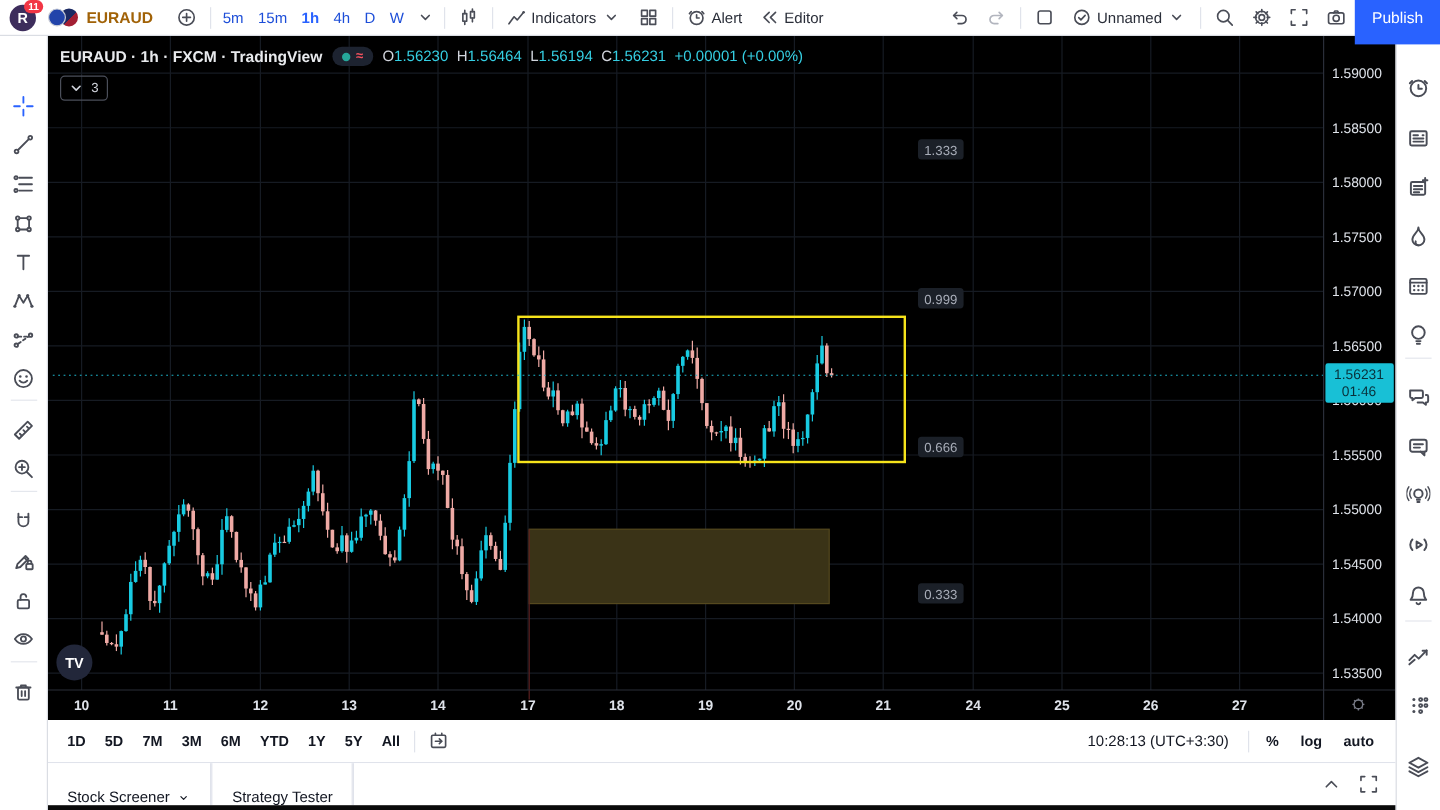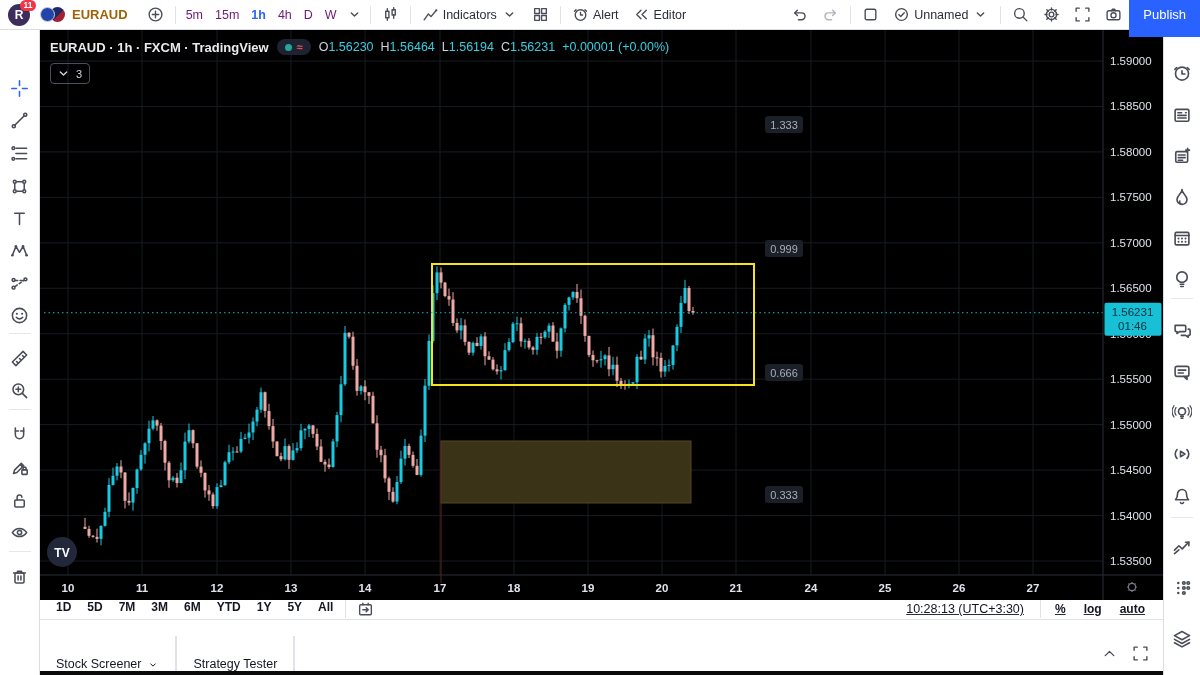--- a/index.html
+++ b/index.html
@@ -20,21 +20,21 @@
   .avatar .circ { width:22px; height:22px; border-radius:50%; background:#3d2d5c; color:#fff;
                   font-size:12px; font-weight:bold; display:flex; align-items:center; justify-content:center; }
   .avatar .badge { position:absolute; top:-4px; right:-6px; background:#f23645; color:#fff;
                    font-size:8.5px; font-weight:bold; border-radius:7px; padding:1px 3.5px; line-height:1.1; }
   .sym-flags { position:relative; width:26px; height:16px; margin-right:2px; }
   .sym-flags i { position:absolute; width:15px; height:15px; border-radius:50%; top:0.5px; }
   .sym-flags .f1 { left:0; background:#2244aa; z-index:2; border:0.5px solid #c9cdd6; }
   .sym-flags .f2 { left:10px; background:#1b2a63; z-index:1;
                    background:linear-gradient(135deg,#1b2a63 55%, #a31f34 55%); }
   .symbol-name { color:#a16207; font-weight:bold; font-size:13px; padding-right:8px; }
-  .tf-btn { padding:0 6px; height:100%; display:flex; align-items:center; font-size:12.5px; color:#701a75; cursor:pointer; }
+  .tf-btn { padding:0 6px; height:100%; display:flex; align-items:center; font-size:12.5px; color:#1d4ed8; cursor:pointer; }
   .tf-btn.active { color:#2962ff; font-weight:bold; }
   .publish { height:44px; background:#2962ff; color:#fff; font-size:13px; border:none;
              padding:0 14px; cursor:pointer; }
   .muted { color:#b2b5be !important; }
 
   
   .left-toolbar { position:absolute; left:0; top:30px; width:40px; height:645px; background:#fff;
                   border-right:1px solid #dadde3; z-index:20; }
   .right-sidebar { position:absolute; left:1163px; top:30px; width:37px; height:645px; background:#fff;
                    border-left:1px solid #dadde3; z-index:20; }
@@ -53,24 +53,24 @@
   .legend .ohlc span.val { color:#35cfe3; }
   .pill { display:flex; align-items:center; gap:5px; background:#1d2330; border-radius:9px;
           padding:2px 8px; height:16px; }
   .pill .dot { width:7px; height:7px; border-radius:50%; background:#26a69a; }
   .pill .approx { color:#f7525f; font-size:11px; font-weight:bold; line-height:1; }
   .collapse-chip { position:absolute; left:10px; top:33px; z-index:5; display:flex; align-items:center; gap:4px;
                    border:1px solid #4b4f5a; border-radius:4px; color:#d1d4dc; font-size:11px;
                    padding:1px 7px 1px 4px; cursor:pointer; }
 
   
-  .range-row { position:absolute; left:40px; top:600px; width:1123px; height:20px; background:#fff;
-               border-bottom:1px solid #e0e3eb; display:flex; align-items:flex-start; font-size:12px; color:#2a2e39; }
+  .range-row { position:absolute; left:40px; top:600px; width:1123px; height:36px; background:#fff;
+               border-bottom:1px solid #e0e3eb; display:flex; align-items:center; font-size:12px; color:#2a2e39; }
   .range-row .rbtn { padding:0 8px; cursor:pointer; font-weight:bold; color:#131722; }
-  .range-row .right { margin-left:auto; display:flex; align-items:center; gap:2px; padding-right:10px;text-decoration:underline; }
+  .range-row .right { margin-left:auto; display:flex; align-items:center; gap:2px; padding-right:10px; }
   .range-row .right .rbtn { font-weight:bold; }
   .clock-txt { font-size:12.5px; color:#131722; padding:0 10px; cursor:pointer; }
   .tabs-row { position:absolute; left:40px; top:636px; width:1123px; height:35px; background:#fff;
               display:flex; align-items:center; font-size:12.5px; color:#131722; }
   .tabs-row .tab { display:flex; align-items:flex-end; gap:6px; padding:0 16px; height:100%; cursor:pointer; }
   .tabs-row .tsep { width:1px; height:100%; background:#e0e3eb; }
   .tabs-row .right { margin-left:auto; display:flex; align-items:center; gap:14px; padding-right:14px; color:#4a4d57; }
   .bottom-strip { position:absolute; left:0; top:671px; width:1200px; height:4px; background:#0a0a0a; }
   .ic { display:inline-flex; }
 </style>

